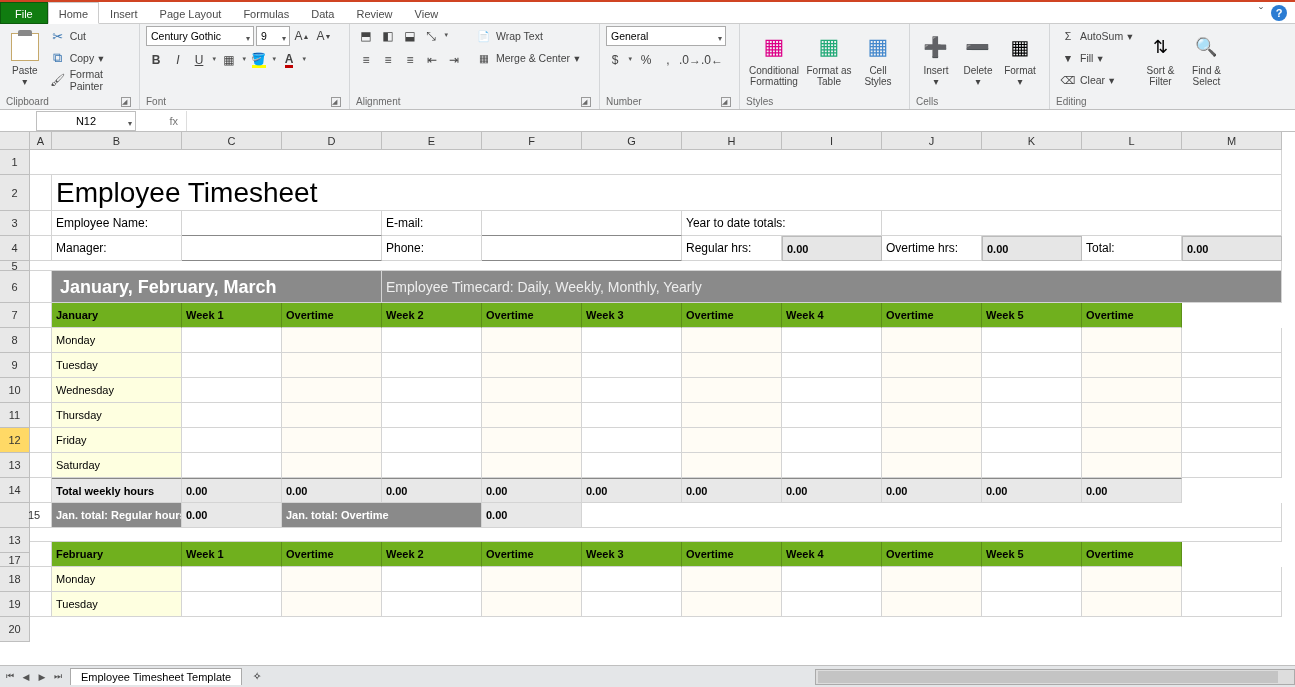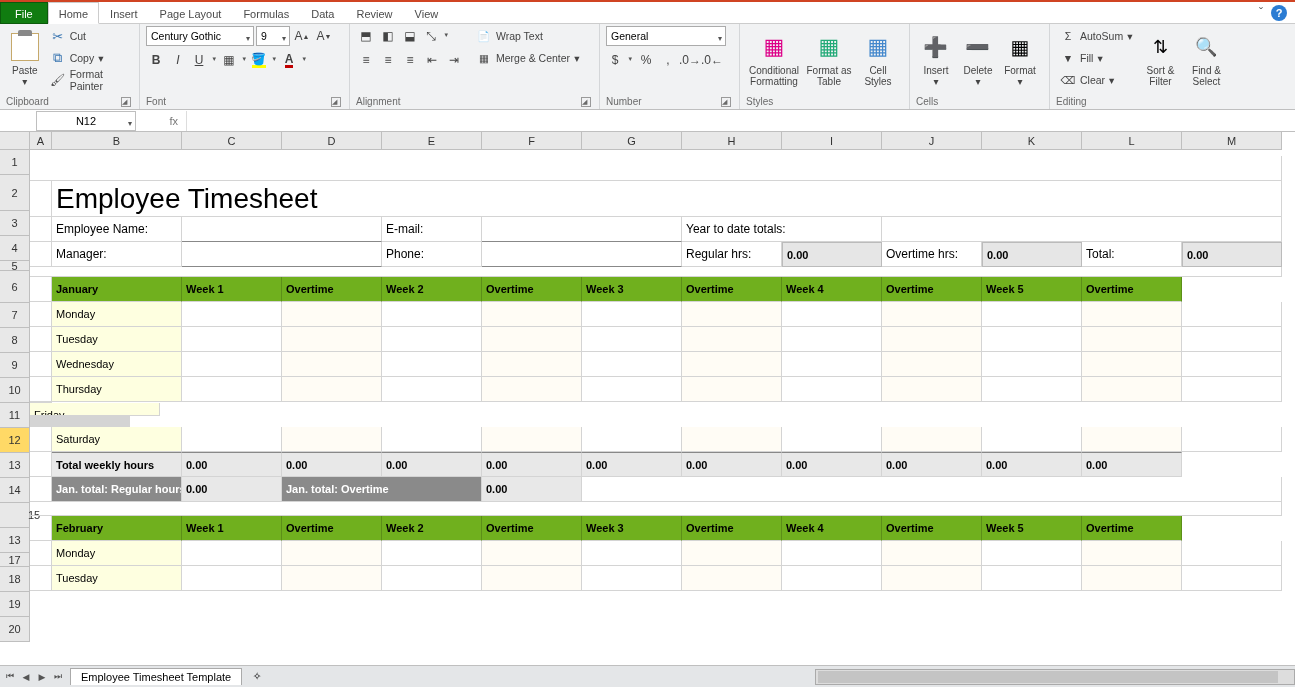--- a/index.html
+++ b/index.html
@@ -50,21 +50,21 @@
 .fx-input { flex: 1; height: 20px; border-left: 1px solid #ddd; padding: 0 4px; }
 
 
 .gridwrap { position: relative; overflow: hidden; height: calc(687px - 2px - 22px - 86px - 22px - 22px); }
 .corner { position: absolute; left: 0; top: 0; width: 30px; height: 18px; background: #e8e8e8; border-right: 1px solid #bfbfbf; border-bottom: 1px solid #bfbfbf; }
 .colheads { position: absolute; left: 30px; top: 0; height: 18px; display: flex; }
 .ch { background: #e8e8e8; border-right: 1px solid #bfbfbf; border-bottom: 1px solid #bfbfbf; text-align: center; line-height: 18px; font-size: 11px; color: #333; }
 .rowheads { position: absolute; left: 0; top: 18px; width: 30px; }
 .rh { height: 25px; background: #e8e8e8; border-right: 1px solid #bfbfbf; border-bottom: 1px solid #bfbfbf; text-align: center; line-height: 25px; font-size: 11px; color: #333; }
 .rh.sel { background: #ffd966; }
-.cells { position: absolute; left: 30px; top: 24px; }
+.cells { position: absolute; left: 30px; top: 18px; }
 .row { display: flex; height: 25px; }
 .cell { border-right: 1px solid #d4d4d4; border-bottom: 1px solid #d4d4d4; padding: 0 4px; line-height: 25px; font-size: 11px; color: #000; overflow: hidden; white-space: nowrap; }
 
 
 .titlecell { font-family: "Century Gothic", sans-serif; font-size: 28px; line-height: 36px; color: #000; }
 .lblcell { font-family: "Century Gothic", sans-serif; font-size: 12px; }
 .inputline { border-bottom: 1px solid #888; }
 .ytd-head { font-family: "Century Gothic", sans-serif; font-size: 12px; }
 .ytd-val { background: #e6e6e6; border: 1px solid #bbb; font-weight: bold; font-family: "Century Gothic", sans-serif; }
 .qtr-head { background: #8a8a8a; color: #fff; font-family: "Century Gothic", sans-serif; font-size: 18px; font-weight: bold; padding-left: 8px; }
@@ -338,20 +338,25 @@
         <div class="cell ytd-head" style="width: 100px;">Regular hrs:</div>
         <div class="cell ytd-val" style="width: 100px;">0.00</div>
         <div class="cell ytd-head" style="width: 100px;">Overtime hrs:</div>
         <div class="cell ytd-val" style="width: 100px;">0.00</div>
         <div class="cell ytd-head" style="width: 100px;">Total:</div>
         <div class="cell ytd-val" style="width: 100px; text-align: left;">0.00</div>
       </div>
       <div class="row" style="height: 10px;">
         <div class="cell " style="width: 1252px;"></div>
       </div>
+      <div class="row" style="height: 32px;">
+        <div class="cell " style="width: 22px;"></div>
+        <div class="cell qtr-head" style="width: 330px; line-height: 32px;">January, February, March</div>
+        <div class="cell qtr-sub" style="width: 900px; line-height: 32px;">Employee Timecard: Daily, Weekly, Monthly, Yearly</div>
+      </div>
       <div class="row" style="height: 25px;">
         <div class="cell " style="width: 22px;"></div>
         <div class="cell month-head" style="width: 130px;">January</div>
         <div class="cell month-head" style="width: 100px;">Week 1</div>
         <div class="cell month-head" style="width: 100px;">Overtime</div>
         <div class="cell month-head" style="width: 100px;">Week 2</div>
         <div class="cell month-head" style="width: 100px;">Overtime</div>
         <div class="cell month-head" style="width: 100px;">Week 3</div>
         <div class="cell month-head" style="width: 100px;">Overtime</div>
         <div class="cell month-head" style="width: 100px;">Week 4</div>
@@ -412,21 +417,21 @@
         <div class="cell " style="width: 100px;"></div>
         <div class="cell wk-ot-cell" style="width: 100px;"></div>
         <div class="cell " style="width: 100px;"></div>
         <div class="cell wk-ot-cell" style="width: 100px;"></div>
         <div class="cell " style="width: 100px;"></div>
         <div class="cell wk-ot-cell" style="width: 100px;"></div>
         <div class="cell " style="width: 100px;"></div>
         <div class="cell wk-ot-cell" style="width: 100px;"></div>
         <div class="cell " style="width: 100px;"></div>
       </div>
-      <div class="row" style="height: 25px; flex-direction: column;">
+      <div class="row" style="height: 25px;">
         <div class="cell " style="width: 22px;"></div>
         <div class="cell day-cell" style="width: 130px;">Friday</div>
         <div class="cell " style="width: 100px;"></div>
         <div class="cell wk-ot-cell" style="width: 100px;"></div>
         <div class="cell " style="width: 100px;"></div>
         <div class="cell wk-ot-cell" style="width: 100px;"></div>
         <div class="cell " style="width: 100px;"></div>
         <div class="cell wk-ot-cell" style="width: 100px;"></div>
         <div class="cell " style="width: 100px;"></div>
         <div class="cell wk-ot-cell" style="width: 100px;"></div>

